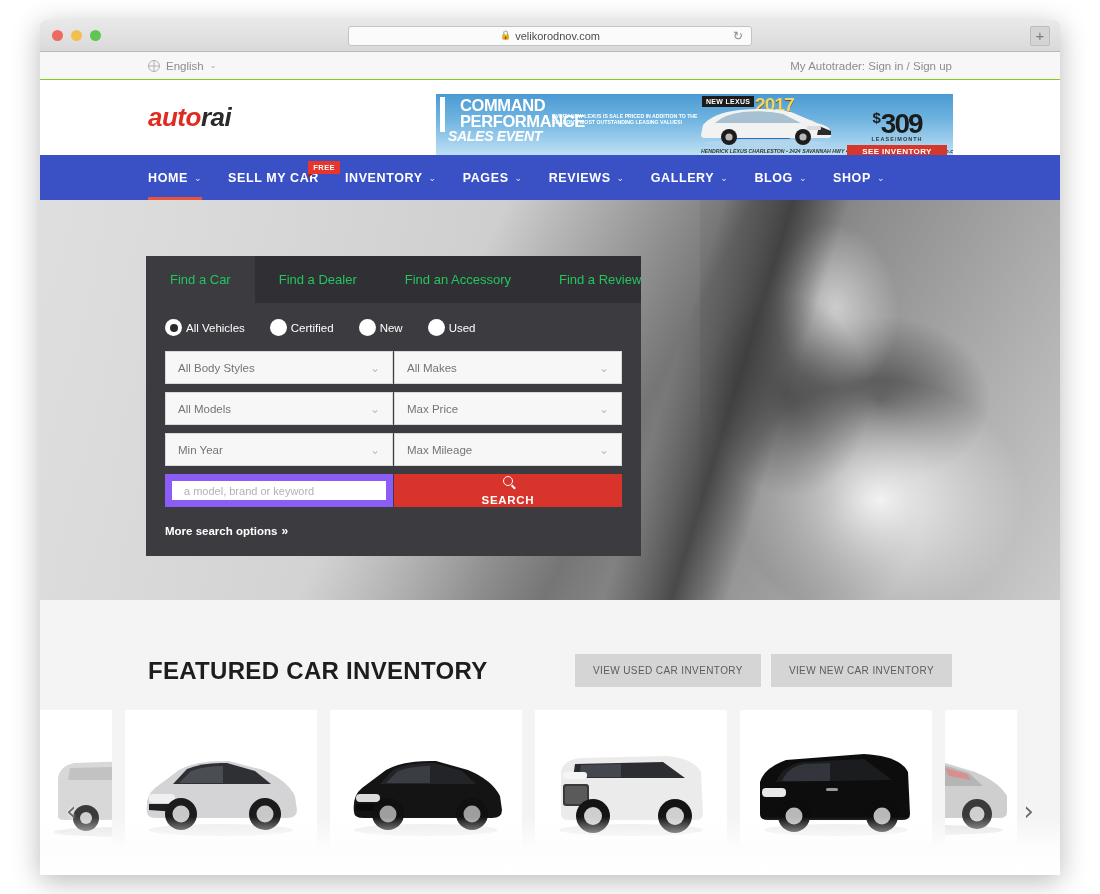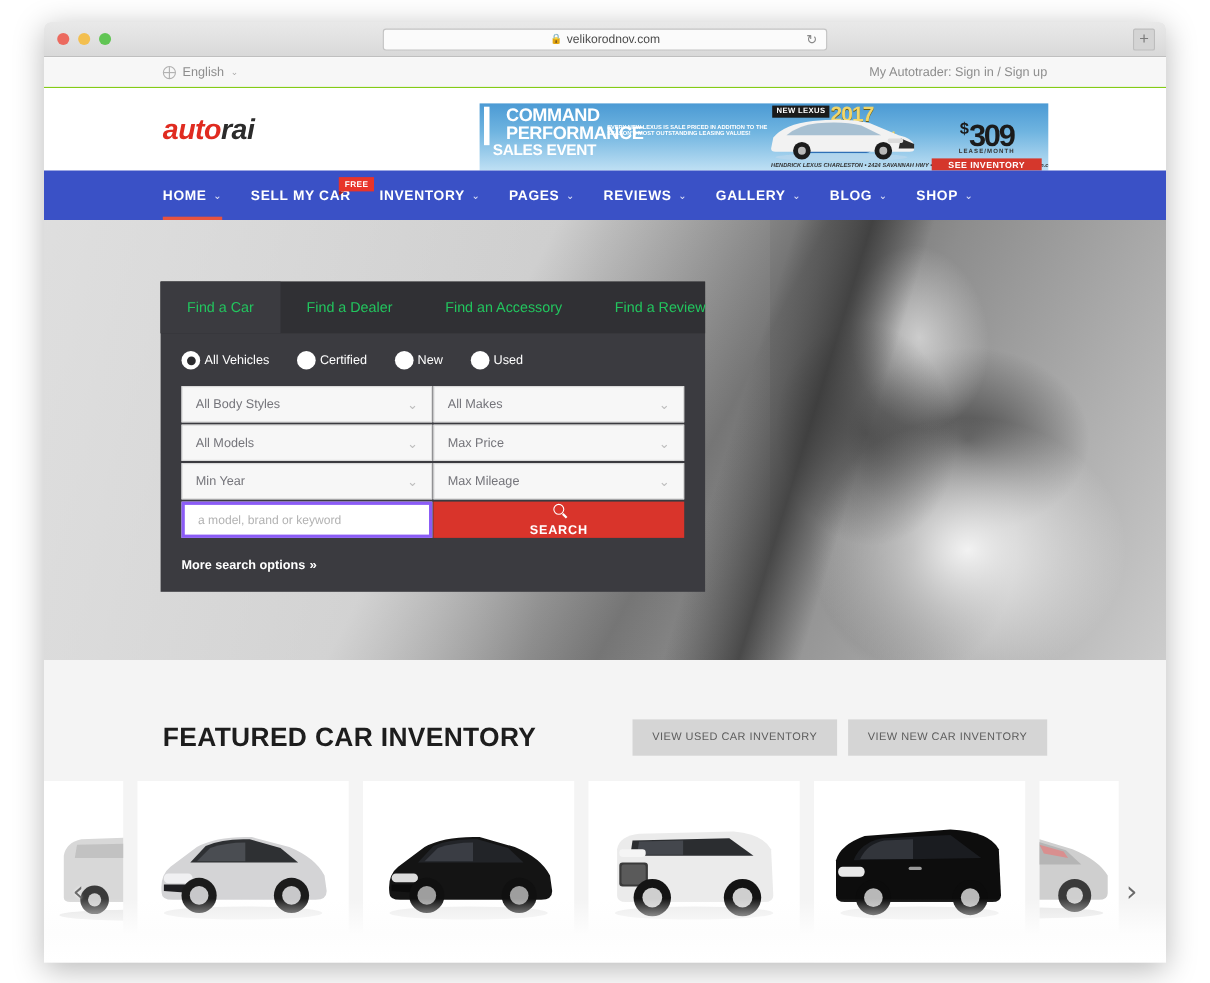--- a/index.html
+++ b/index.html
@@ -172,20 +172,21 @@
     font-size: 16.5px;
     font-weight: bold;
     line-height: 16px;
     letter-spacing: -0.4px;
     color: #ffffff;
     margin-left: 12px;
   }
   .ad-l3 {
     font-size: 14px;
     font-weight: bold;
+    font-style: italic;
     line-height: 15px;
     letter-spacing: -0.3px;
     color: #ffffff;
   }
   .ad-fine {
     position: absolute;
     left: 116px; top: 19px;
     width: 150px;
     font-size: 5.2px;
     font-weight: bold;
@@ -403,42 +404,42 @@
     left: 50%; top: 50%;
     width: 8px; height: 8px;
     margin: -4px 0 0 -4px;
     border-radius: 50%;
     background: #2b2b2e;
   }
 
   .field-grid {
     display: grid;
     grid-template-columns: 1fr 1fr;
-    gap: 1px 1px;
+    gap: 7px 1px;
   }
   .field {
     height: 33px;
     background: #f7f7f7;
     border: 1px solid #d9d9d9;
     display: flex;
     align-items: center;
     justify-content: space-between;
     padding: 0 12px;
     font-size: 11.5px;
     color: #74747a;
     margin-bottom: 1px;
   }
   .field .chev {
     color: #bdbdbd;
     font-size: 12px;
   }
   .keyword-field {
     height: 33px;
     background: #ffffff;
-    border: 3px solid #8b5cf6;
+    border: 7px solid #8b5cf6;
     display: flex;
     align-items: center;
     padding: 0 12px;
     font-size: 11px;
     color: #b2b2b2;
   }
   .search-btn {
     height: 33px;
     background: #d9342b;
     color: #ffffff;

